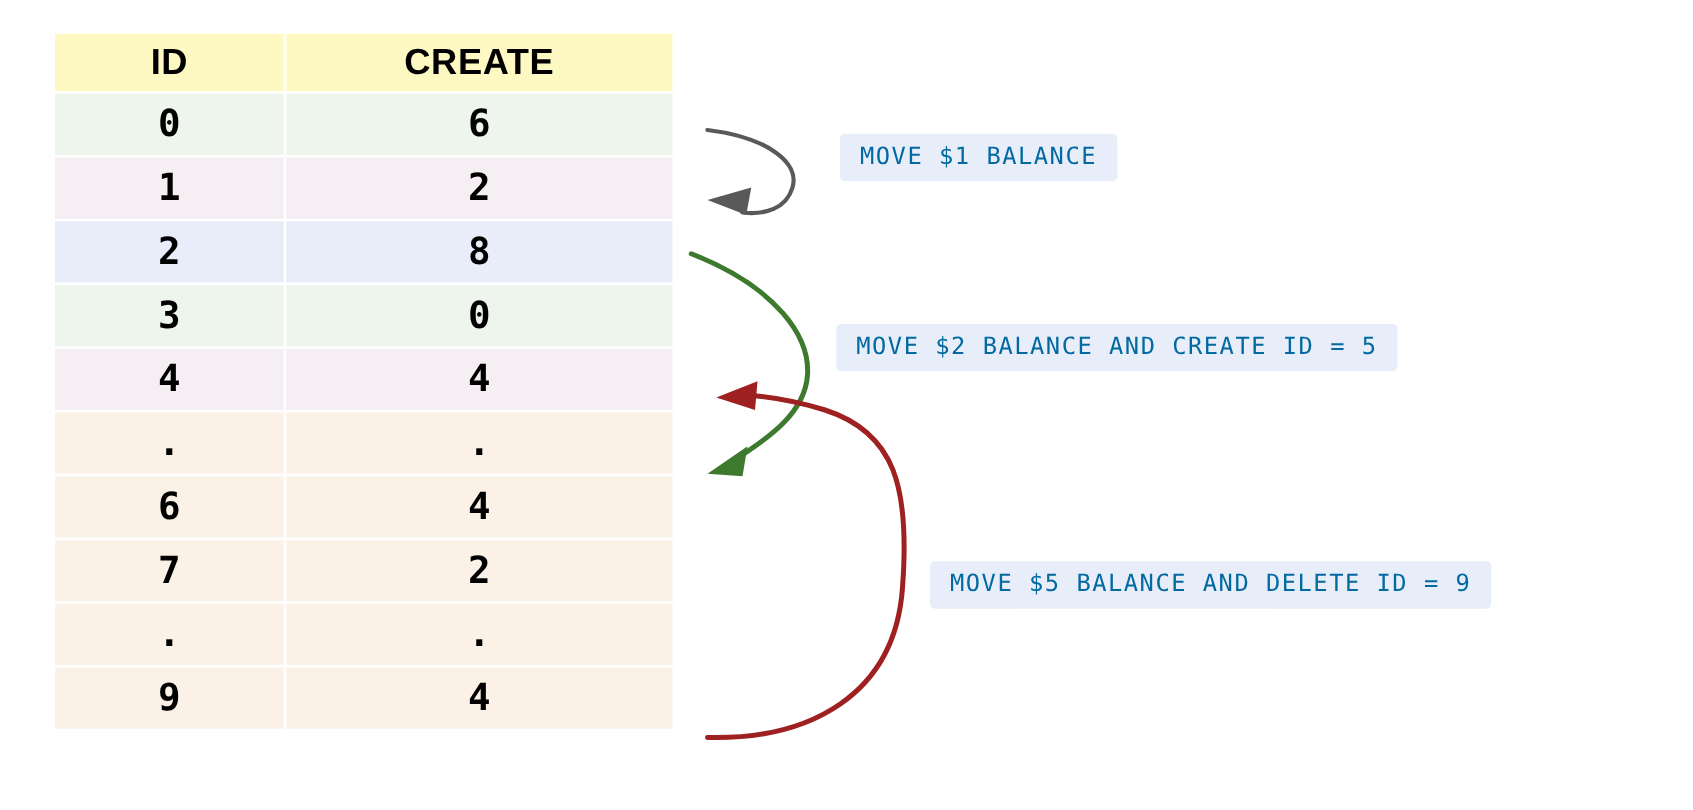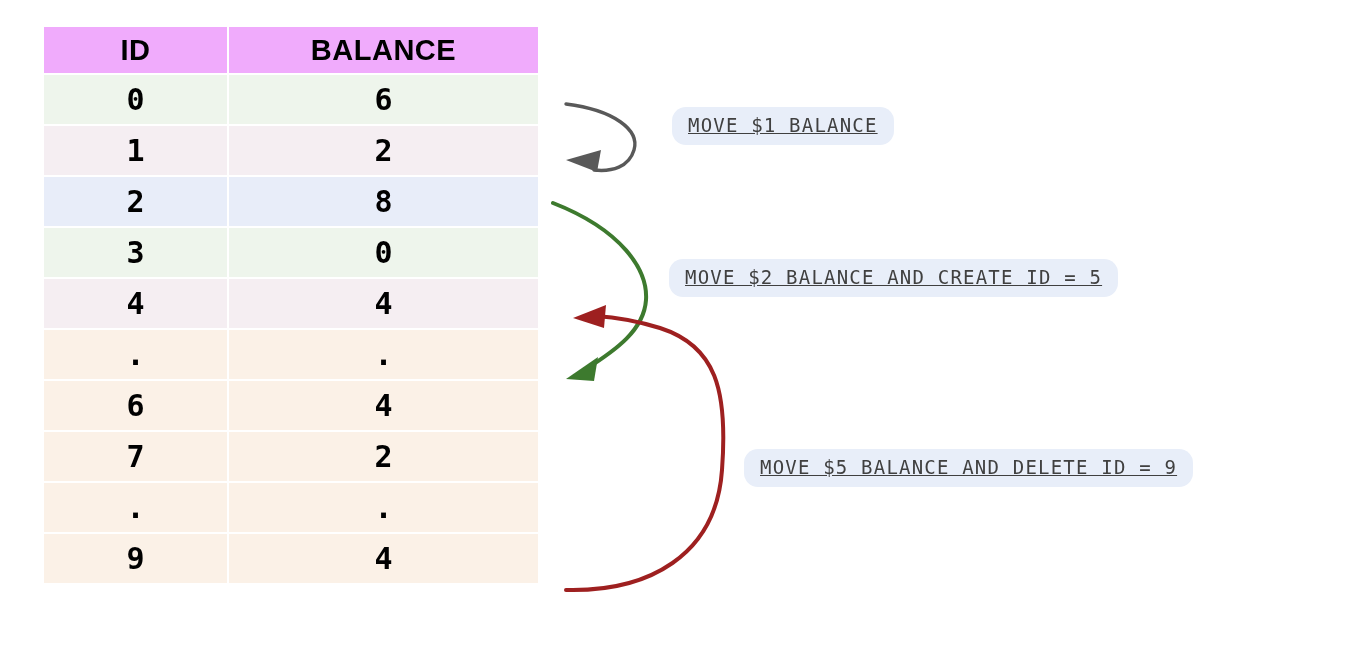--- a/index.html
+++ b/index.html
@@ -32,21 +32,21 @@
     height: 49px;
     text-align: center;
     vertical-align: middle;
     font-weight: bold;
     color: #000000;
   }
   #balance-table col.col-id { width: 183px; }
   #balance-table col.col-balance { width: 309px; }
 
   #balance-table thead th {
-    background: #f0abfc;
+    background: #fef9c3;
     font-size: 29px;
     letter-spacing: 0.5px;
     height: 46px;
     font-family: "Liberation Sans", sans-serif;
   }
   #balance-table tbody td {
     font-size: 30px;
     font-family: "DejaVu Sans Mono", monospace;
     font-weight: bold;
   }
@@ -69,46 +69,45 @@
     top: 0;
     width: 1354px;
     height: 648px;
     pointer-events: none;
   }
 
   
   .callout {
     position: absolute;
     background: #e8eef9;
-    color: #404040;
+    color: #0369a1;
     font-family: "DejaVu Sans Mono", monospace;
     font-size: 19px;
     letter-spacing: 1.2px;
     white-space: nowrap;
-    border-radius: 14px;
+    border-radius: 4px;
     padding: 9px 16px 10px 16px;
     line-height: 1;
-    text-decoration: underline;
   }
   #callout-move1 { left: 672px; top: 107px; }
   #callout-move2 { left: 669px; top: 259px; }
   #callout-move4 { left: 744px; top: 449px; }
 </style>
 </head>
 <body>
 
 <table id="balance-table">
   <colgroup>
     <col class="col-id">
     <col class="col-balance">
   </colgroup>
   <thead>
     <tr>
       <th>ID</th>
-      <th>BALANCE</th>
+      <th>CREATE</th>
     </tr>
   </thead>
   <tbody>
     <tr class="tint-green">
       <td>0</td>
       <td>6</td>
     </tr>
     <tr class="tint-pink">
       <td>1</td>
       <td>2</td>

